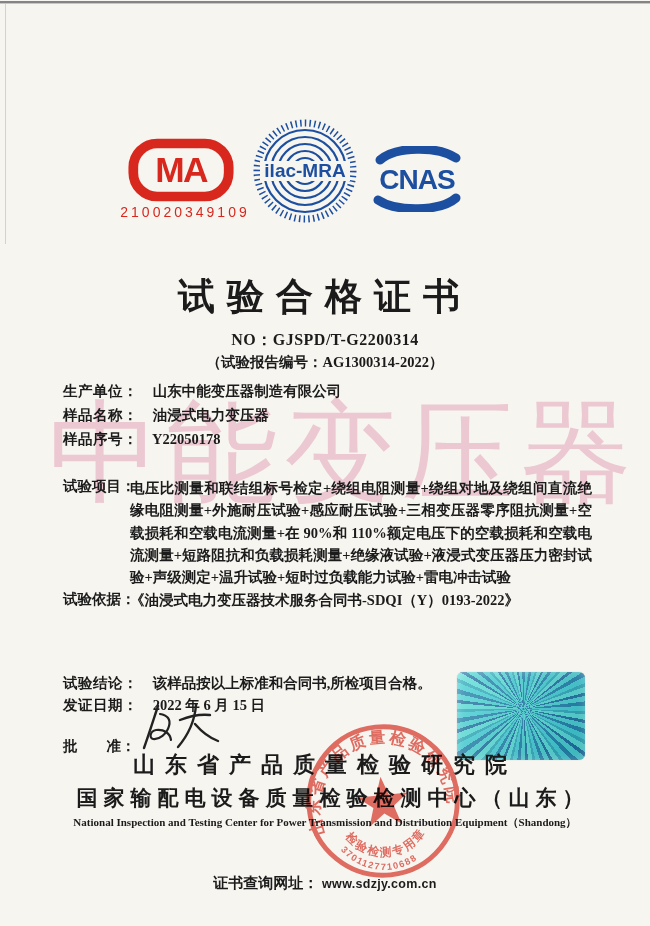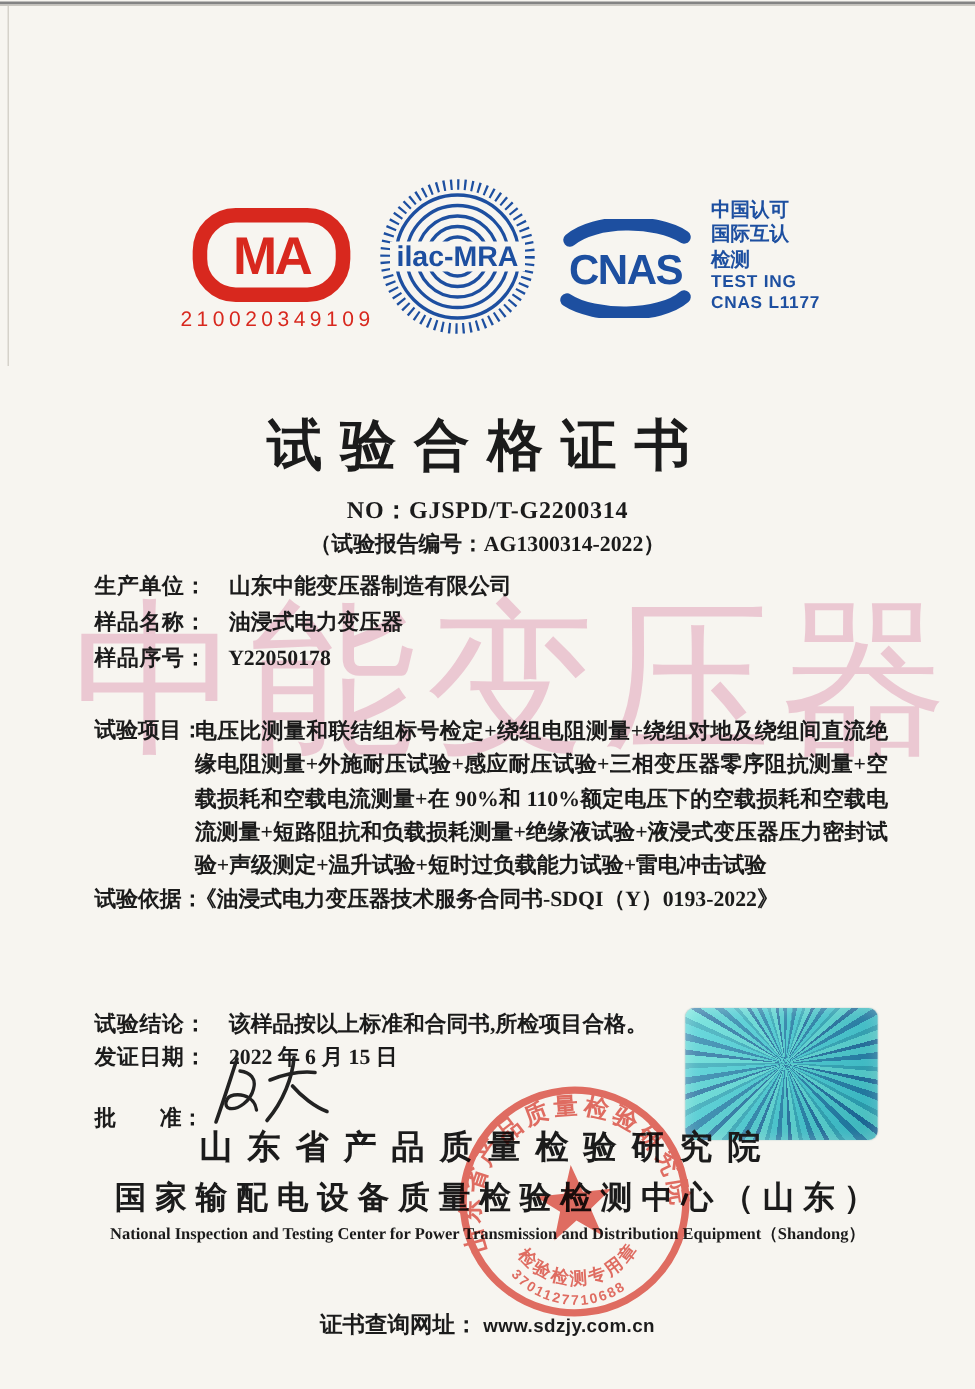--- a/index.html
+++ b/index.html
@@ -134,27 +134,20 @@
     <rect x="8" y="43" width="90" height="20" fill="#f7f5f0"></rect>
     <text x="53" y="59" text-anchor="middle" font-family="Liberation Sans,sans-serif" font-size="19" font-weight="bold" fill="#1d4fa0">ilac-MRA</text>
   </svg>
 
   <svg class="cnas-mark" viewBox="0 0 102 66">
     <path d="M14 14 C30 0 72 0 90 12" fill="none" stroke="#1d4fa0" stroke-width="9" stroke-linecap="round"></path>
     <path d="M12 54 C30 66 74 66 90 52" fill="none" stroke="#1d4fa0" stroke-width="9" stroke-linecap="round"></path>
     <text x="51" y="43" text-anchor="middle" font-family="Liberation Sans,sans-serif" font-size="28" font-weight="bold" fill="#1d4fa0" letter-spacing="-1">CNAS</text>
   </svg>
 
-  <div class="cnas-text">
-    <div>中国认可</div>
-    <div>国际互认</div>
-    <div>检测</div>
-    <div class="en">TEST ING</div>
-    <div class="en">CNAS L1177</div>
-  </div>
 </div>
 
 <div class="title">试验合格证书</div>
 <div class="cert-no">NO：GJSPD/T-G2200314</div>
 <div class="report-no">（试验报告编号：AG1300314-2022）</div>
 
 <div class="section fields">
   <div class="field-row">
     <span class="lbl">生产单位：</span>
     <span>山东中能变压器制造有限公司</span>

